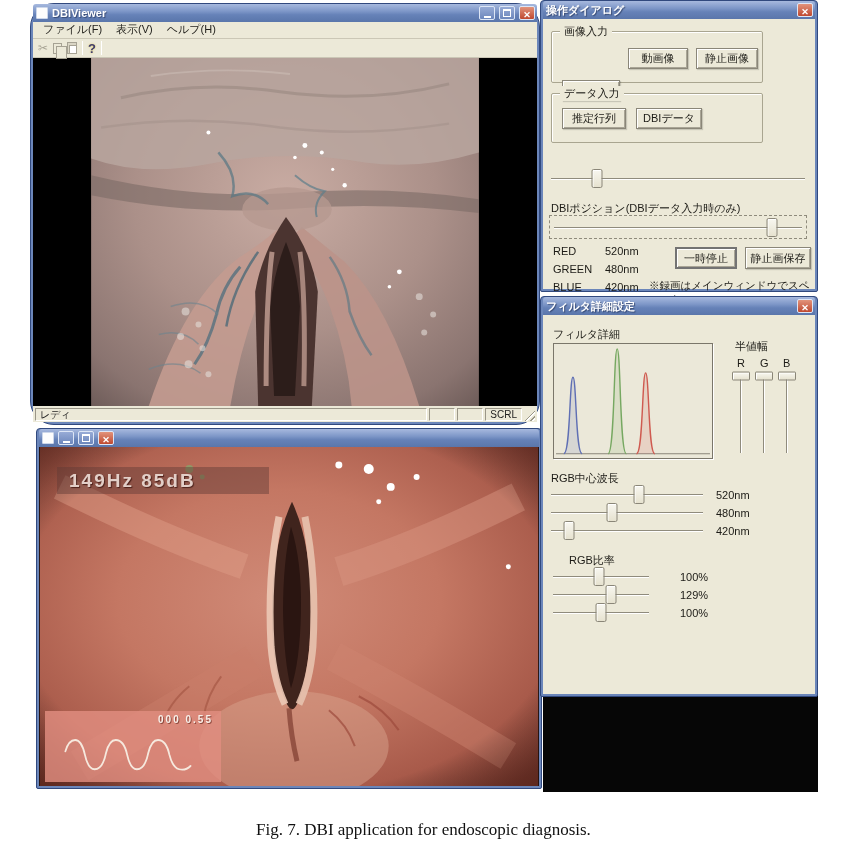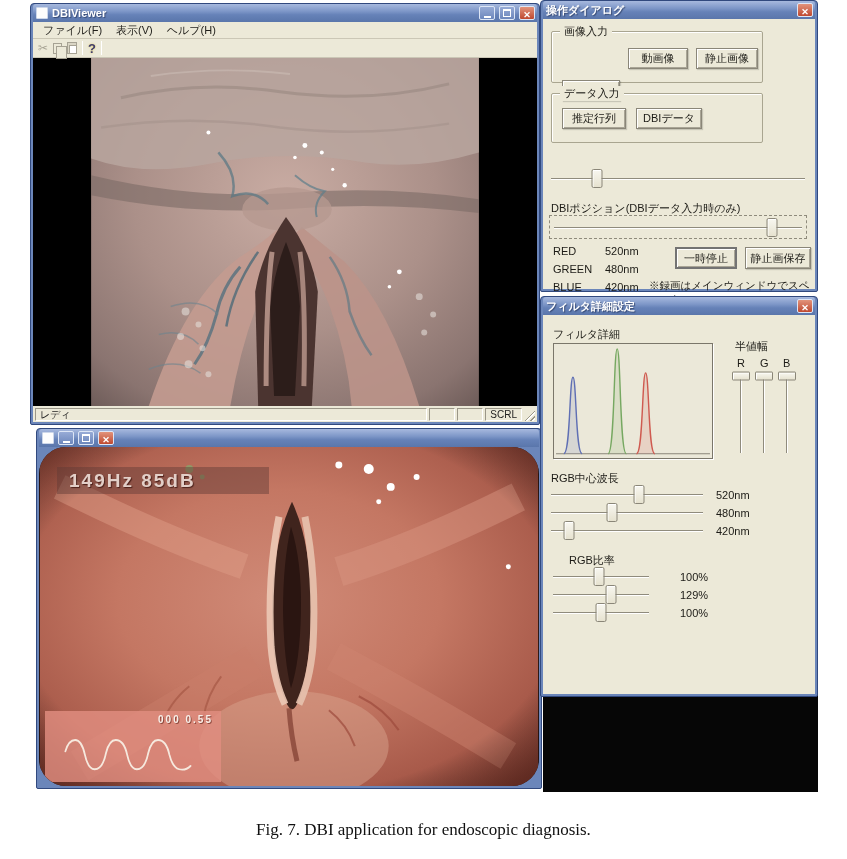--- a/index.html
+++ b/index.html
@@ -16,21 +16,21 @@
   .doc-icon { width:12px; height:12px; background:#fdfdfd; border:1px solid #cdd7ea; border-radius:1px; flex:0 0 auto; }
   .winbtn { width:16px; height:14px; border:1px solid #dde6f6; border-radius:2px; flex:0 0 auto;
             background:linear-gradient(#97abd6,#6d87bc); display:flex; align-items:center; justify-content:center; cursor:default; }
   .winbtn.close { background:linear-gradient(#e2937b,#bf4930); }
   .g-min { width:7px; height:2px; background:#fff; margin-top:7px; }
   .g-max { width:8px; height:8px; border:1px solid #fff; border-top-width:2px; }
   .g-x::before { content:"✕"; color:#fff; font-size:9px; font-weight:bold; line-height:1; }
   .win-body { background:#ece9d8; position:relative; }
 
   
-  .menubar { height:17px; display:flex; align-items:center; gap:2px; padding-left:4px; font-size:11px; color:#201f1a;
+  .menubar { height:17px; display:flex; align-items:flex-end; gap:2px; padding-left:4px; font-size:11px; color:#201f1a;
              border-bottom:1px solid #cbc7b6; background:#ece9d8; }
   .menubar span { padding:1px 6px; }
   .toolbar { height:19px; display:flex; align-items:center; gap:5px; padding-left:5px; background:#ece9d8;
              border-bottom:1px solid #cbc7b6; }
   .tsep { width:1px; height:14px; background:#b6b2a1; border-right:1px solid #fff; }
   .ico { color:#a6a293; font-size:12px; line-height:1; }
   .ico-cut::before { content:"✂"; }
   .ico-copy { width:9px; height:11px; border:1px solid #a6a293; background:#ece9d8; position:relative; }
   .ico-copy::after { content:""; position:absolute; left:2px; top:2px; width:9px; height:11px; border:1px solid #a6a293; background:#ece9d8; }
   .ico-paste { width:10px; height:12px; border:1px solid #a6a293; background:#d9d5c4; position:relative; }
@@ -83,21 +83,21 @@
 
   .black-backdrop { position:absolute; background:#060606; }
 </style>
 </head>
 <body>
 
 <div class="page">
 
   <div class="black-backdrop" style="left:543px; top:639px; width:275px; height:153px;"></div>
 
-  <div class="xp-frame" style="left:30px; top:3px; width:510px; height:422px;">
+  <div class="xp-frame" style="left:30px; top:3px; width:510px; height:422px;border-radius:24px;">
     <div class="titlebar">
       <span class="doc-icon"></span>
       <span class="title-text">DBIViewer</span>
       <span class="winbtn">
           <span class="g-min"></span>
         </span>
       <span class="winbtn">
           <span class="g-max"></span>
         </span>
       <span class="winbtn close">
@@ -187,21 +187,21 @@
       <span class="winbtn">
           <span class="g-min"></span>
         </span>
       <span class="winbtn">
           <span class="g-max"></span>
         </span>
       <span class="winbtn close">
           <span class="g-x"></span>
         </span>
     </div>
-    <div class="video-area" style="height:339px;border-radius:27px;">
+    <div class="video-area" style="height:339px;">
       
       <svg width="500" height="339" viewBox="0 0 500 340">
         <defs>
           <radialGradient id="g2" cx="48%" cy="45%" r="72%">
             <stop offset="0" stop-color="#d08a77"></stop>
               <stop offset="0.45" stop-color="#c47763"></stop>
             <stop offset="0.8" stop-color="#a85a4a"></stop>
               <stop offset="1" stop-color="#8c4437"></stop>
           </radialGradient>
           <radialGradient id="vig2" cx="50%" cy="48%" r="72%">

